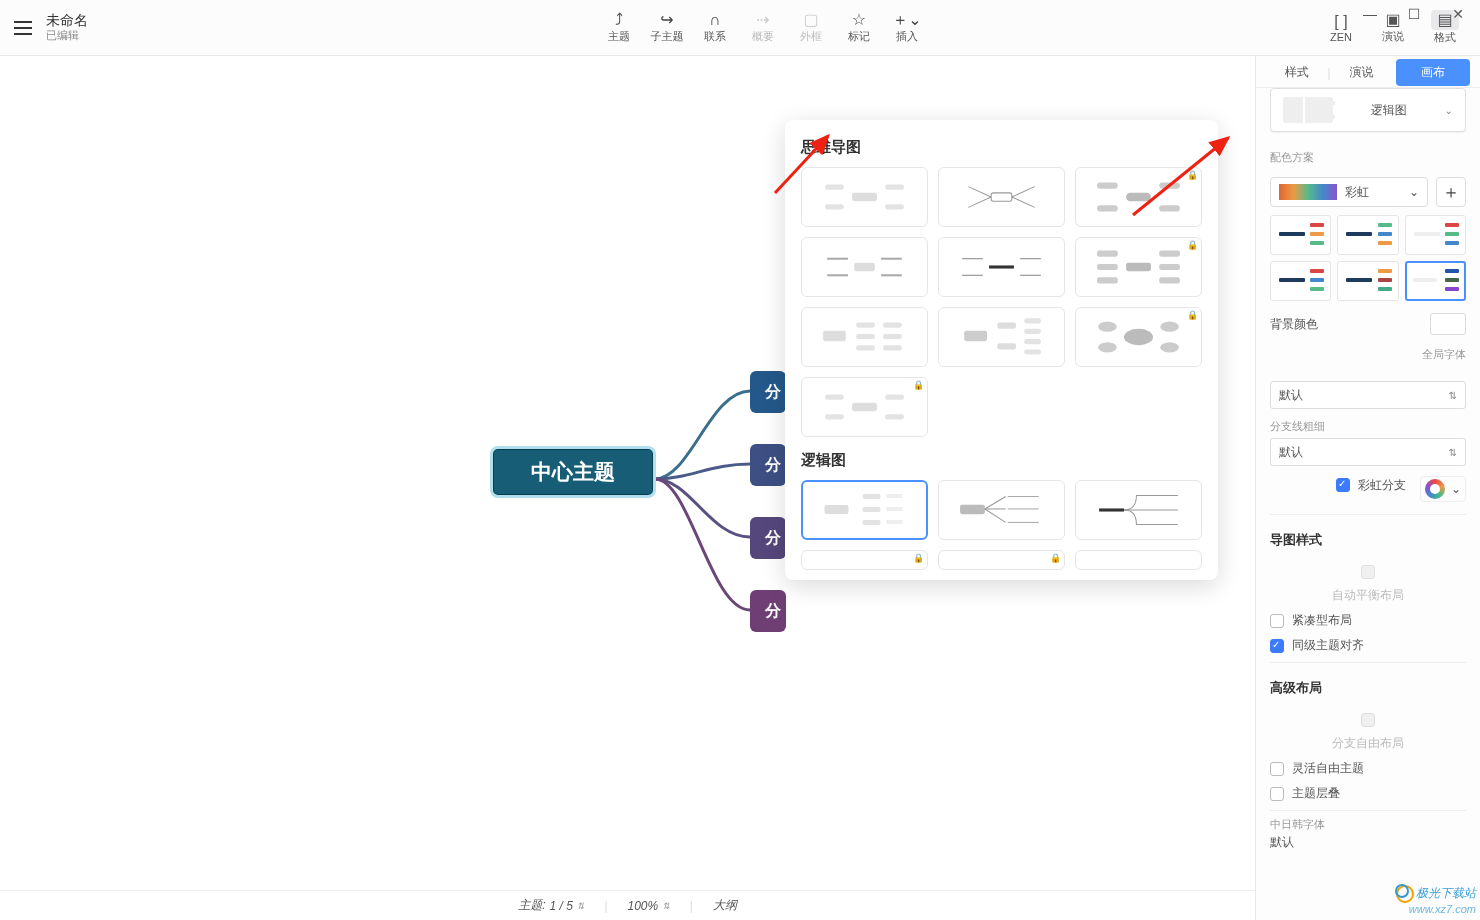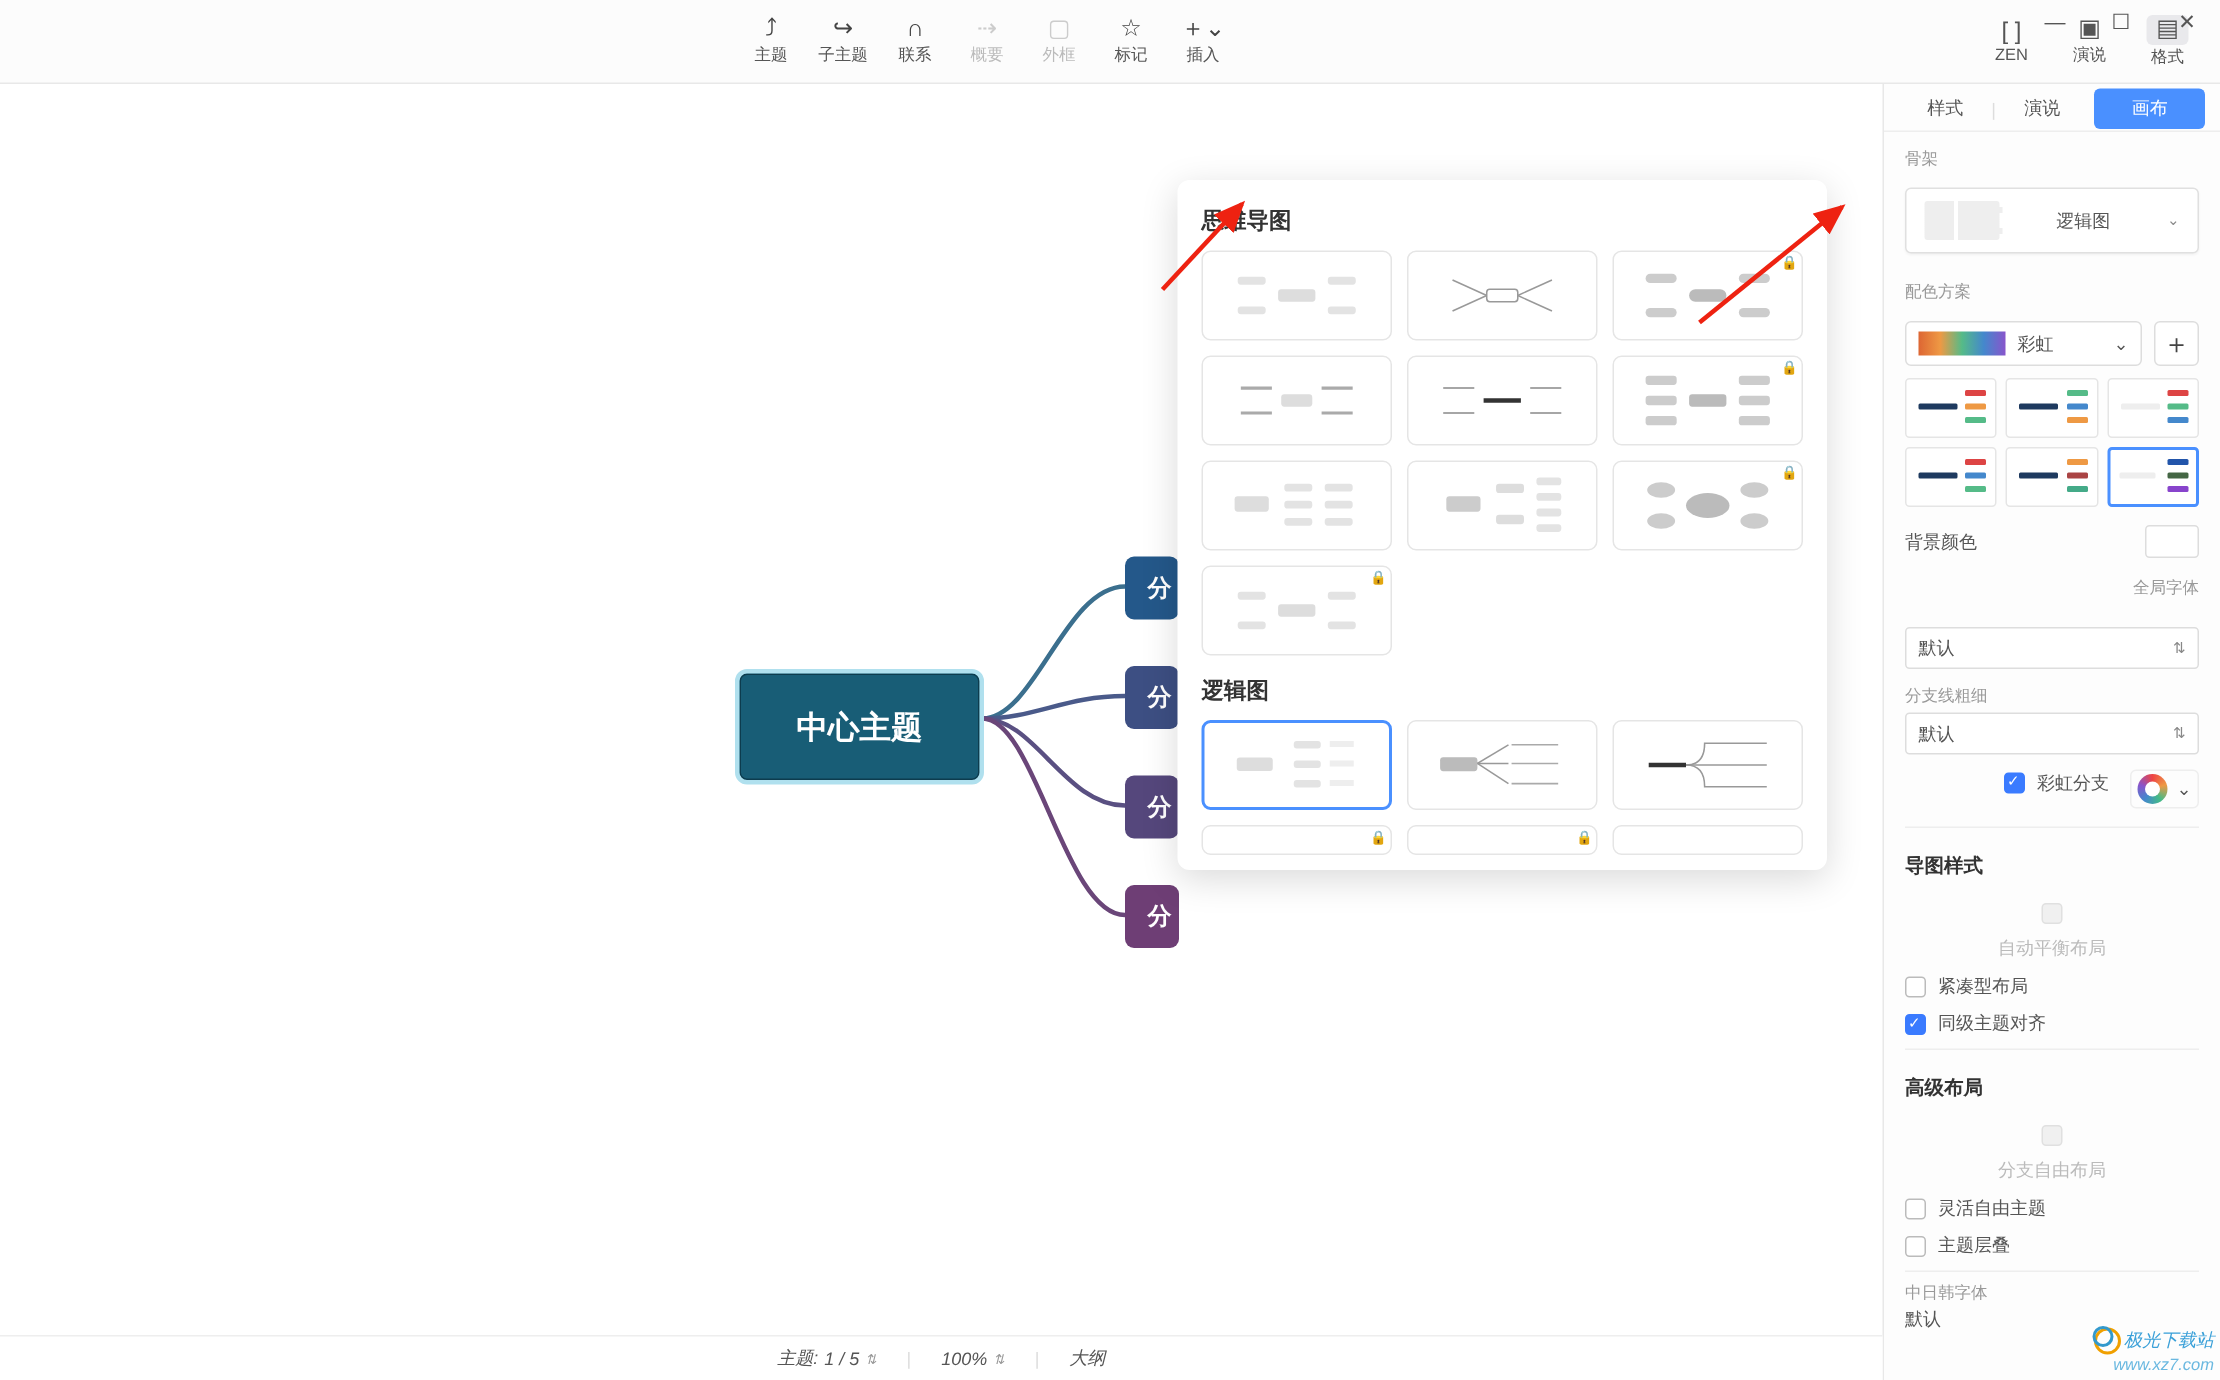--- a/index.html
+++ b/index.html
@@ -25,21 +25,21 @@
 .rtool { width: 50px; text-align: center; font-size: 11px; color: #555; cursor: pointer; }
 .rtool .ico { font-size: 16px; line-height: 18px; }
 .rtool.active { }
 .rtool.active .ico-wrap{ display:inline-block; background:#e9e9ec; border-radius:4px; padding:1px 6px;}
 .win-controls { position: absolute; top: 0; right: 0; display: flex; }
 .win-btn { width: 44px; height: 28px; display: flex; align-items: center; justify-content: center; font-size: 14px; color: #555; cursor: pointer; font-family: Arial; }
 
 
 .canvas { position: absolute; top: 56px; left: 10px; right: 235px; bottom: 30px; background: #fff; overflow: hidden; }
 .canvas-map { position: absolute; left: 480px; top: 295px; width: 380px; height: 300px; }
-.center-topic { position: absolute; top: 95px; left: 0; width: 166px; height: 77px; background: #185d76; color: #fff; font-size: 21px; font-weight: 600; display:flex; align-items:center; justify-content:center; border: 3px solid #b0e0ee; border-radius: 8px; box-shadow: 0 0 0 1px #0d3c4e inset; }
+.center-topic { position: absolute; top: 95px; left: 0; width: 166px; height: 52px; background: #185d76; color: #fff; font-size: 21px; font-weight: 600; display:flex; align-items:center; justify-content:center; border: 3px solid #b0e0ee; border-radius: 8px; box-shadow: 0 0 0 1px #0d3c4e inset; }
 .sub-topic { position: absolute; width: 36px; height: 42px; background: #225; color: #fff; border-radius: 6px; display:flex; align-items:center; justify-content:center; font-size: 16px; font-weight:600; overflow:hidden; padding-left:10px; }
 .sub-topic.t1{top:20px;left:260px;background:#24588a}
 .sub-topic.t2{top:93px;left:260px;background:#3d4f83}
 .sub-topic.t3{top:166px;left:260px;background:#55477c}
 .sub-topic.t4{top:239px;left:260px;background:#6e3e75}
 .connector { position: absolute; top: 0; left: 160px; }
 
 
 .panel { position: absolute; top: 56px; right: 0; bottom: 0; width: 225px; background: #fdfdfd; border-left: 1px solid #e8e8e8; font-size: 12px; color: #555; overflow-y: hidden; }
 .panel-tabs { display: flex; height: 32px; align-items: center; padding: 2px 10px 0; gap: 0px; border-bottom: 1px solid #eee; }
@@ -105,20 +105,31 @@
 .arrow svg { overflow: visible; }
 
 .watermark{position:absolute;right:4px;bottom:4px;font-size:12px;color:#3aa0d8;z-index:200;font-style:italic;text-align:right;line-height:1.1;}
 .watermark .logo{display:inline-block;width:18px;height:18px;border:2px solid #f0a000;border-radius:50%;vertical-align:middle;margin-right:2px;position:relative;}
 .watermark .logo::after{content:"";position:absolute;width:10px;height:10px;border:2px solid #39c;border-radius:50%;left:-3px;top:-3px;}
 </style>
 </head>
 <body>
 
 <div class="titlebar">
+  <div class="titlebar-left">
+    <div class="menu-icon">
+        <span></span>
+        <span></span>
+        <span></span>
+      </div>
+    <div>
+      <div class="doc-title">未命名</div>
+      <div class="doc-sub">已编辑</div>
+    </div>
+  </div>
   <div class="titlebar-center">
     <div class="tool-group">
       <div class="tool">
           <div class="ico">⤴</div>
           <div>主题</div>
         </div>
       <div class="tool">
           <div class="ico">↪</div>
           <div>子主题</div>
         </div>
@@ -295,23 +306,20 @@
 </div>
 
 <div class="panel">
   <div class="panel-tabs">
     <div class="panel-tab">样式</div>
     <span class="sep">|</span>
     <div class="panel-tab">演说</div>
     <div class="panel-tab active">画布</div>
   </div>
 
-  <div class="section">
-      <h4>骨架</h4>
-    </div>
   <div class="skeleton-sel">
     <div class="thumb"></div>
     <span>逻辑图</span>
     <span class="caret">⌄</span>
   </div>
 
   <div class="section" style="padding-top:18px;">
       <h4>配色方案</h4>
     </div>
   <div class="color-row">

